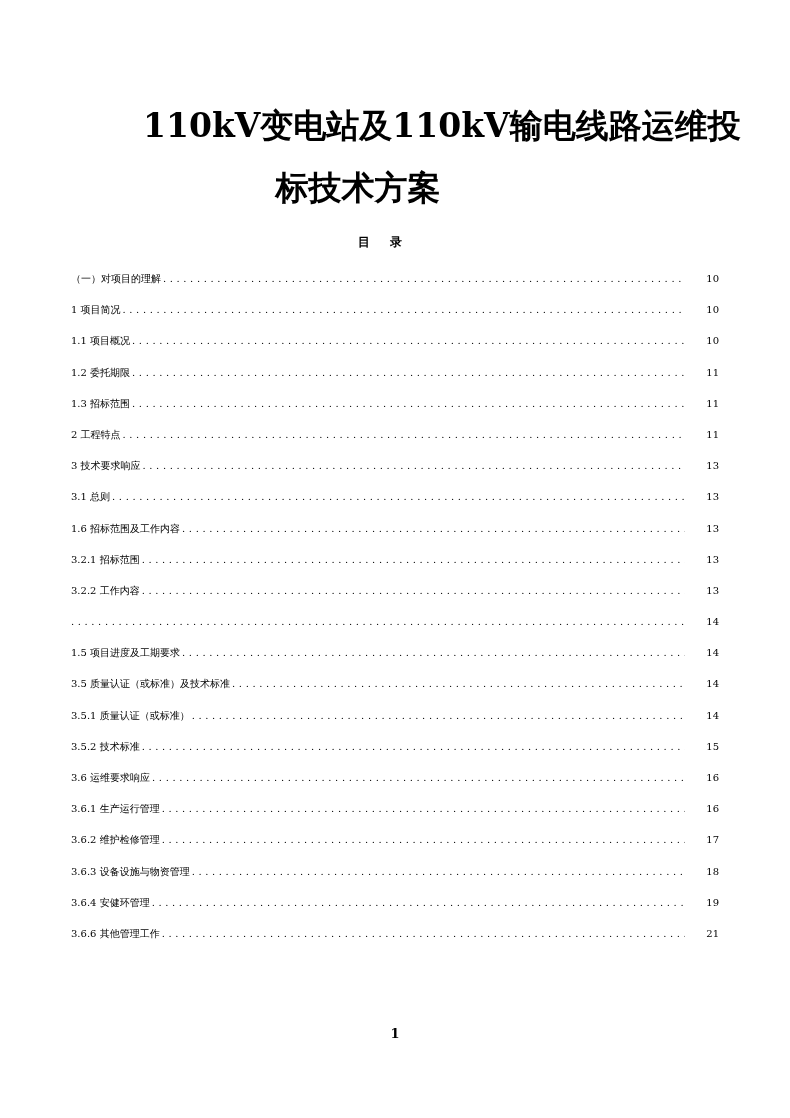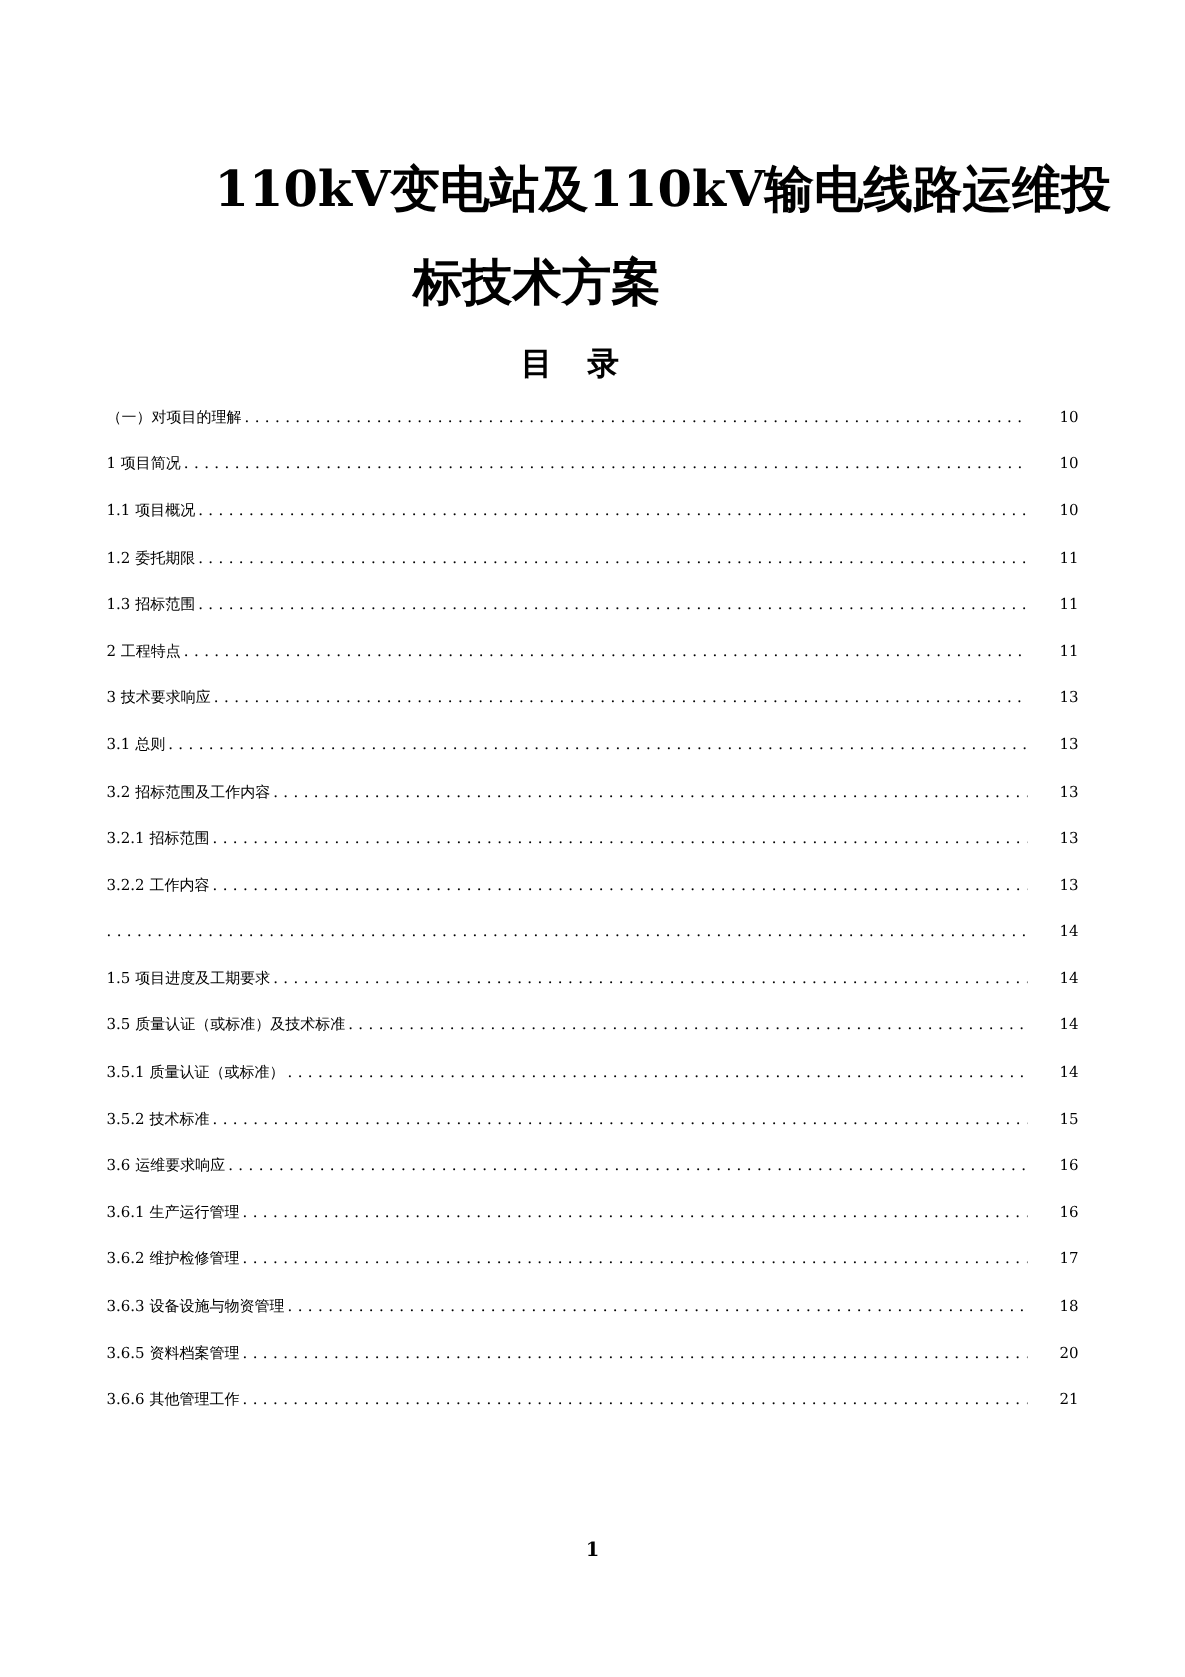--- a/index.html
+++ b/index.html
@@ -28,21 +28,21 @@
   .title.l1 { top: 106px; left: 143px; }
   .title.l2 { top: 168px; left: 0; width: 716px; text-align: center; padding-left: 0; }
   .title.l2 span { position: relative; left: 0px; }
   .toc-heading {
     position: absolute;
     top: 230px;
     left: 0;
     width: 768px;
     text-align: center;
     font-weight: bold;
-    font-size: 21px;
+    font-size: 12px;
     line-height: 24px;
     letter-spacing: 8px;
     font-family: "DejaVu Sans", "Liberation Sans", sans-serif;
   }
   .toc {
     position: absolute;
     top: 266px;
     left: 71px;
     width: 648px;
     margin: 0;
@@ -138,21 +138,21 @@
       <span class="toc-label"><span class="num">3</span> <span>技术要求响应</span></span>
       <span class="toc-dots"></span>
       <span class="toc-page">13</span>
     </li>
     <li class="toc-row">
       <span class="toc-label"><span class="num">3.1</span> <span>总则</span></span>
       <span class="toc-dots"></span>
       <span class="toc-page">13</span>
     </li>
     <li class="toc-row">
-      <span class="toc-label"><span class="num">3.2</span> <span>招标范围及工作内容</span></span>
+      <span class="toc-label"><span class="num">1.6</span> <span>招标范围及工作内容</span></span>
       <span class="toc-dots"></span>
       <span class="toc-page">13</span>
     </li>
     <li class="toc-row">
       <span class="toc-label"><span class="num">3.2.1</span> <span>招标范围</span></span>
       <span class="toc-dots"></span>
       <span class="toc-page">13</span>
     </li>
     <li class="toc-row">
       <span class="toc-label"><span class="num">3.2.2</span> <span>工作内容</span></span>
@@ -197,23 +197,23 @@
       <span class="toc-label"><span class="num">3.6.2</span> <span>维护检修管理</span></span>
       <span class="toc-dots"></span>
       <span class="toc-page">17</span>
     </li>
     <li class="toc-row">
       <span class="toc-label"><span class="num">3.6.3</span> <span>设备设施与物资管理</span></span>
       <span class="toc-dots"></span>
       <span class="toc-page">18</span>
     </li>
     <li class="toc-row">
-      <span class="toc-label"><span class="num">3.6.5</span> <span>资料档案管理</span></span>
-      <span class="toc-dots"></span>
-      <span class="toc-page">20</span>
+      <span class="toc-label"><span class="num">3.6.4</span> <span>安健环管理</span></span>
+      <span class="toc-dots"></span>
+      <span class="toc-page">19</span>
     </li>
     <li class="toc-row">
       <span class="toc-label"><span class="num">3.6.6</span> <span>其他管理工作</span></span>
       <span class="toc-dots"></span>
       <span class="toc-page">21</span>
     </li>
   </ul>
 
 <div class="page-number">1</div>
 

